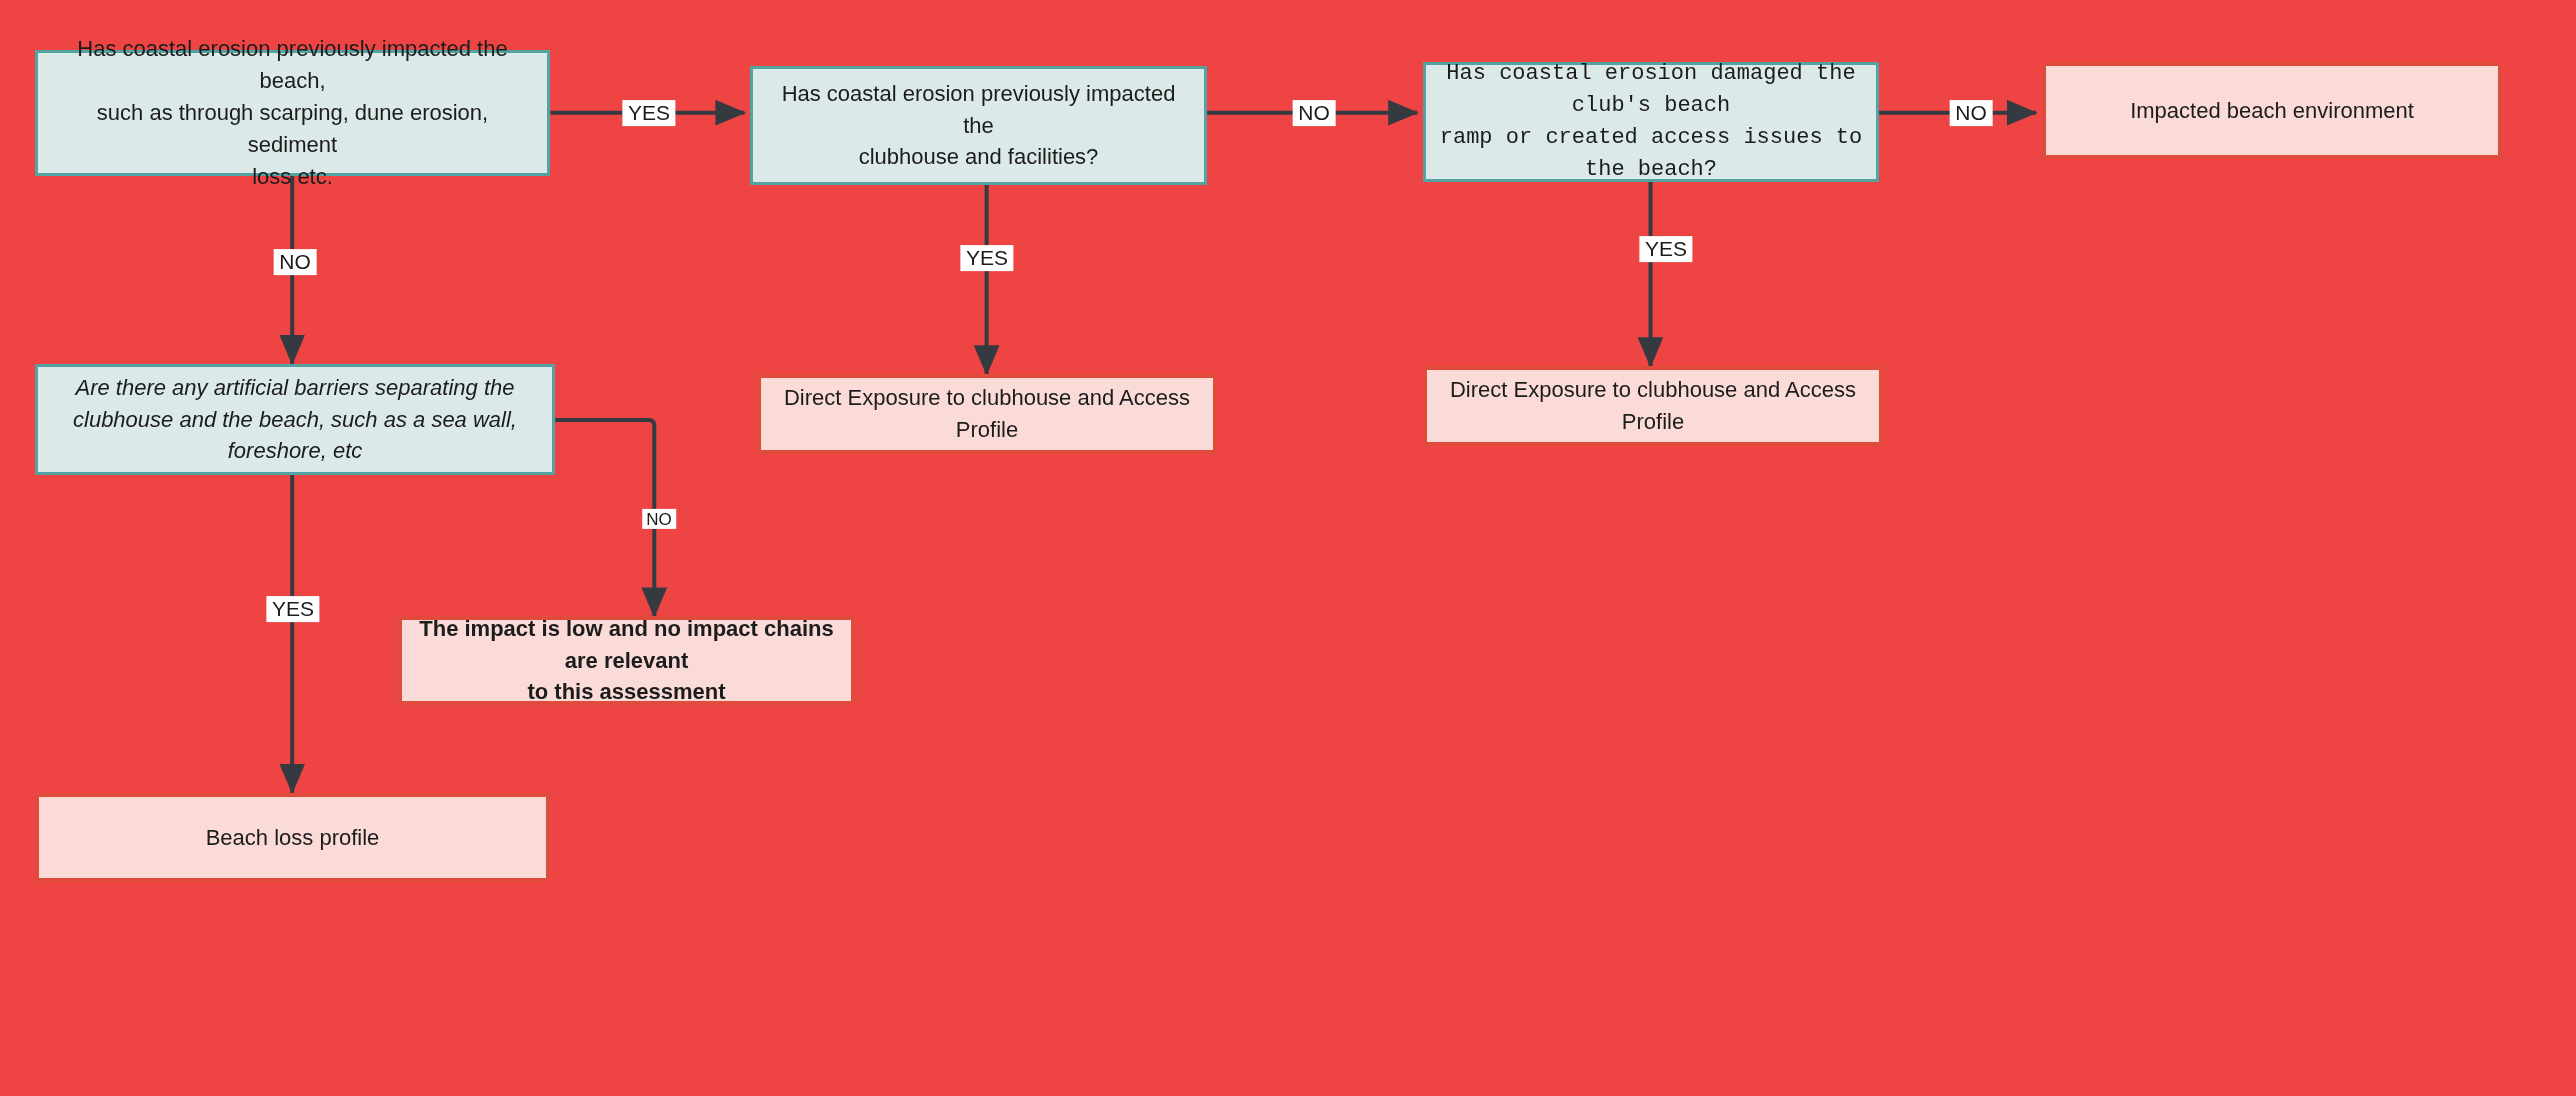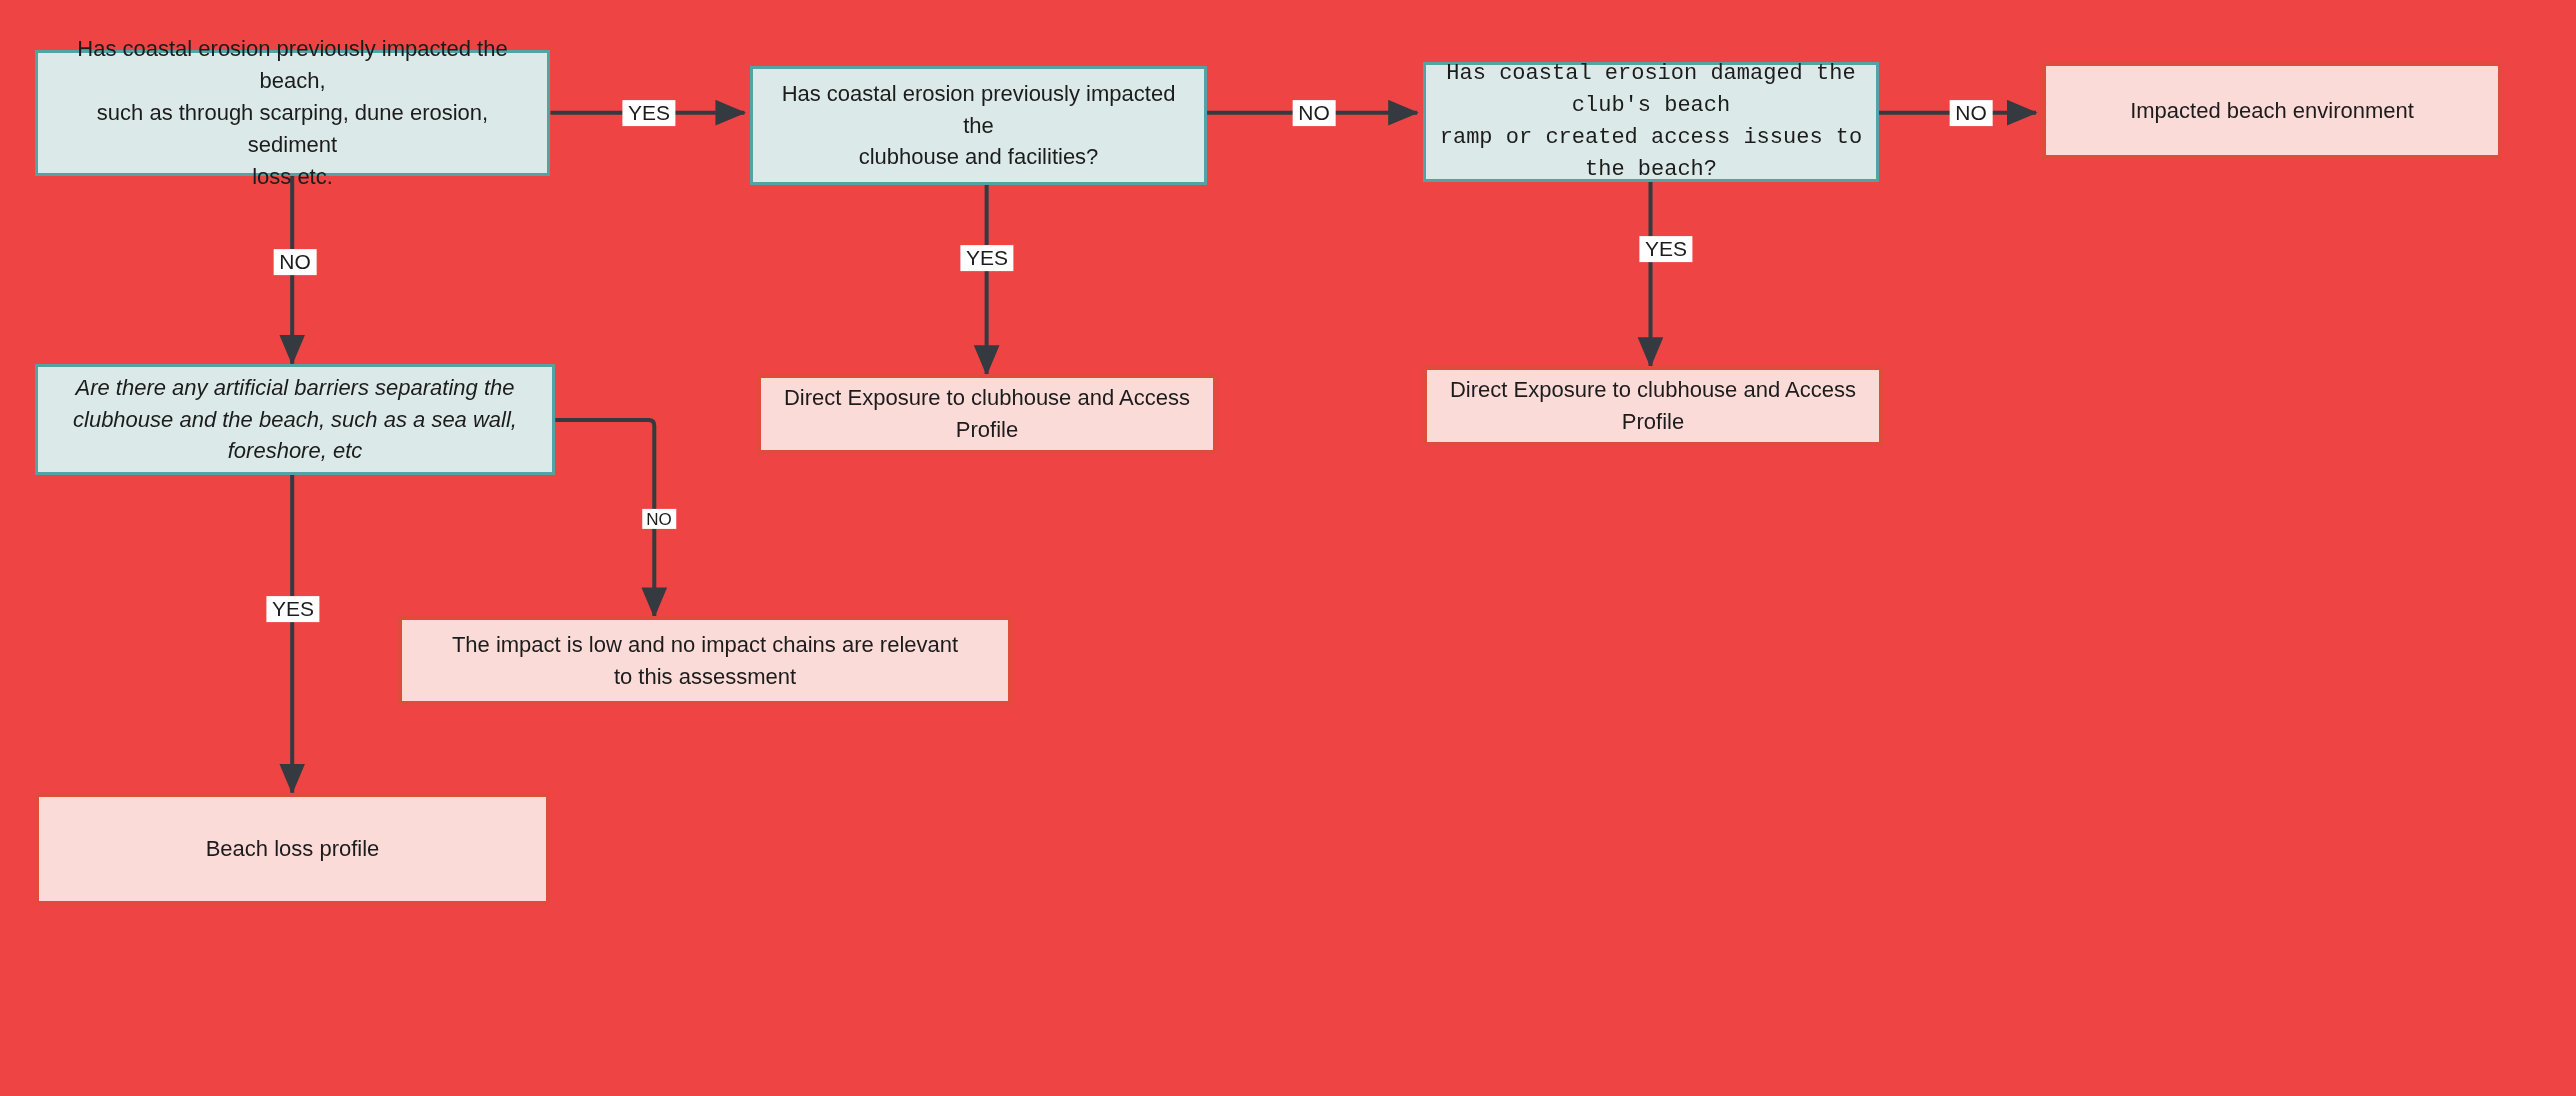--- a/index.html
+++ b/index.html
@@ -127,26 +127,26 @@
   <div class="node-box outcome" style="left:757px; top:374px; width:460px; height:80px;">
     <span class="node-text">Direct Exposure to clubhouse and Access
 Profile</span>
   </div>
 
   <div class="node-box outcome" style="left:1423px; top:366px; width:460px; height:80px;">
     <span class="node-text">Direct Exposure to clubhouse and Access
 Profile</span>
   </div>
 
-  <div class="node-box outcome" style="left:398px; top:616px; width:614px; height:89px;">
+  <div class="node-box outcome" style="left:398px; top:616px; width:457px; height:89px;font-weight:bold;">
     <span class="node-text">The impact is low and no impact chains are relevant
 to this assessment</span>
   </div>
 
-  <div class="node-box outcome" style="left:35px; top:793px; width:515px; height:112px;">
+  <div class="node-box outcome" style="left:35px; top:793px; width:515px; height:89px;">
     <span class="node-text">Beach loss profile</span>
   </div>
 
   <div class="edge-label" style="left:649px; top:113px;">YES</div>
 
   <div class="edge-label" style="left:295px; top:262px;">NO</div>
 
   <div class="edge-label" style="left:1314px; top:113px;">NO</div>
 
   <div class="edge-label" style="left:987px; top:258px;">YES</div>

